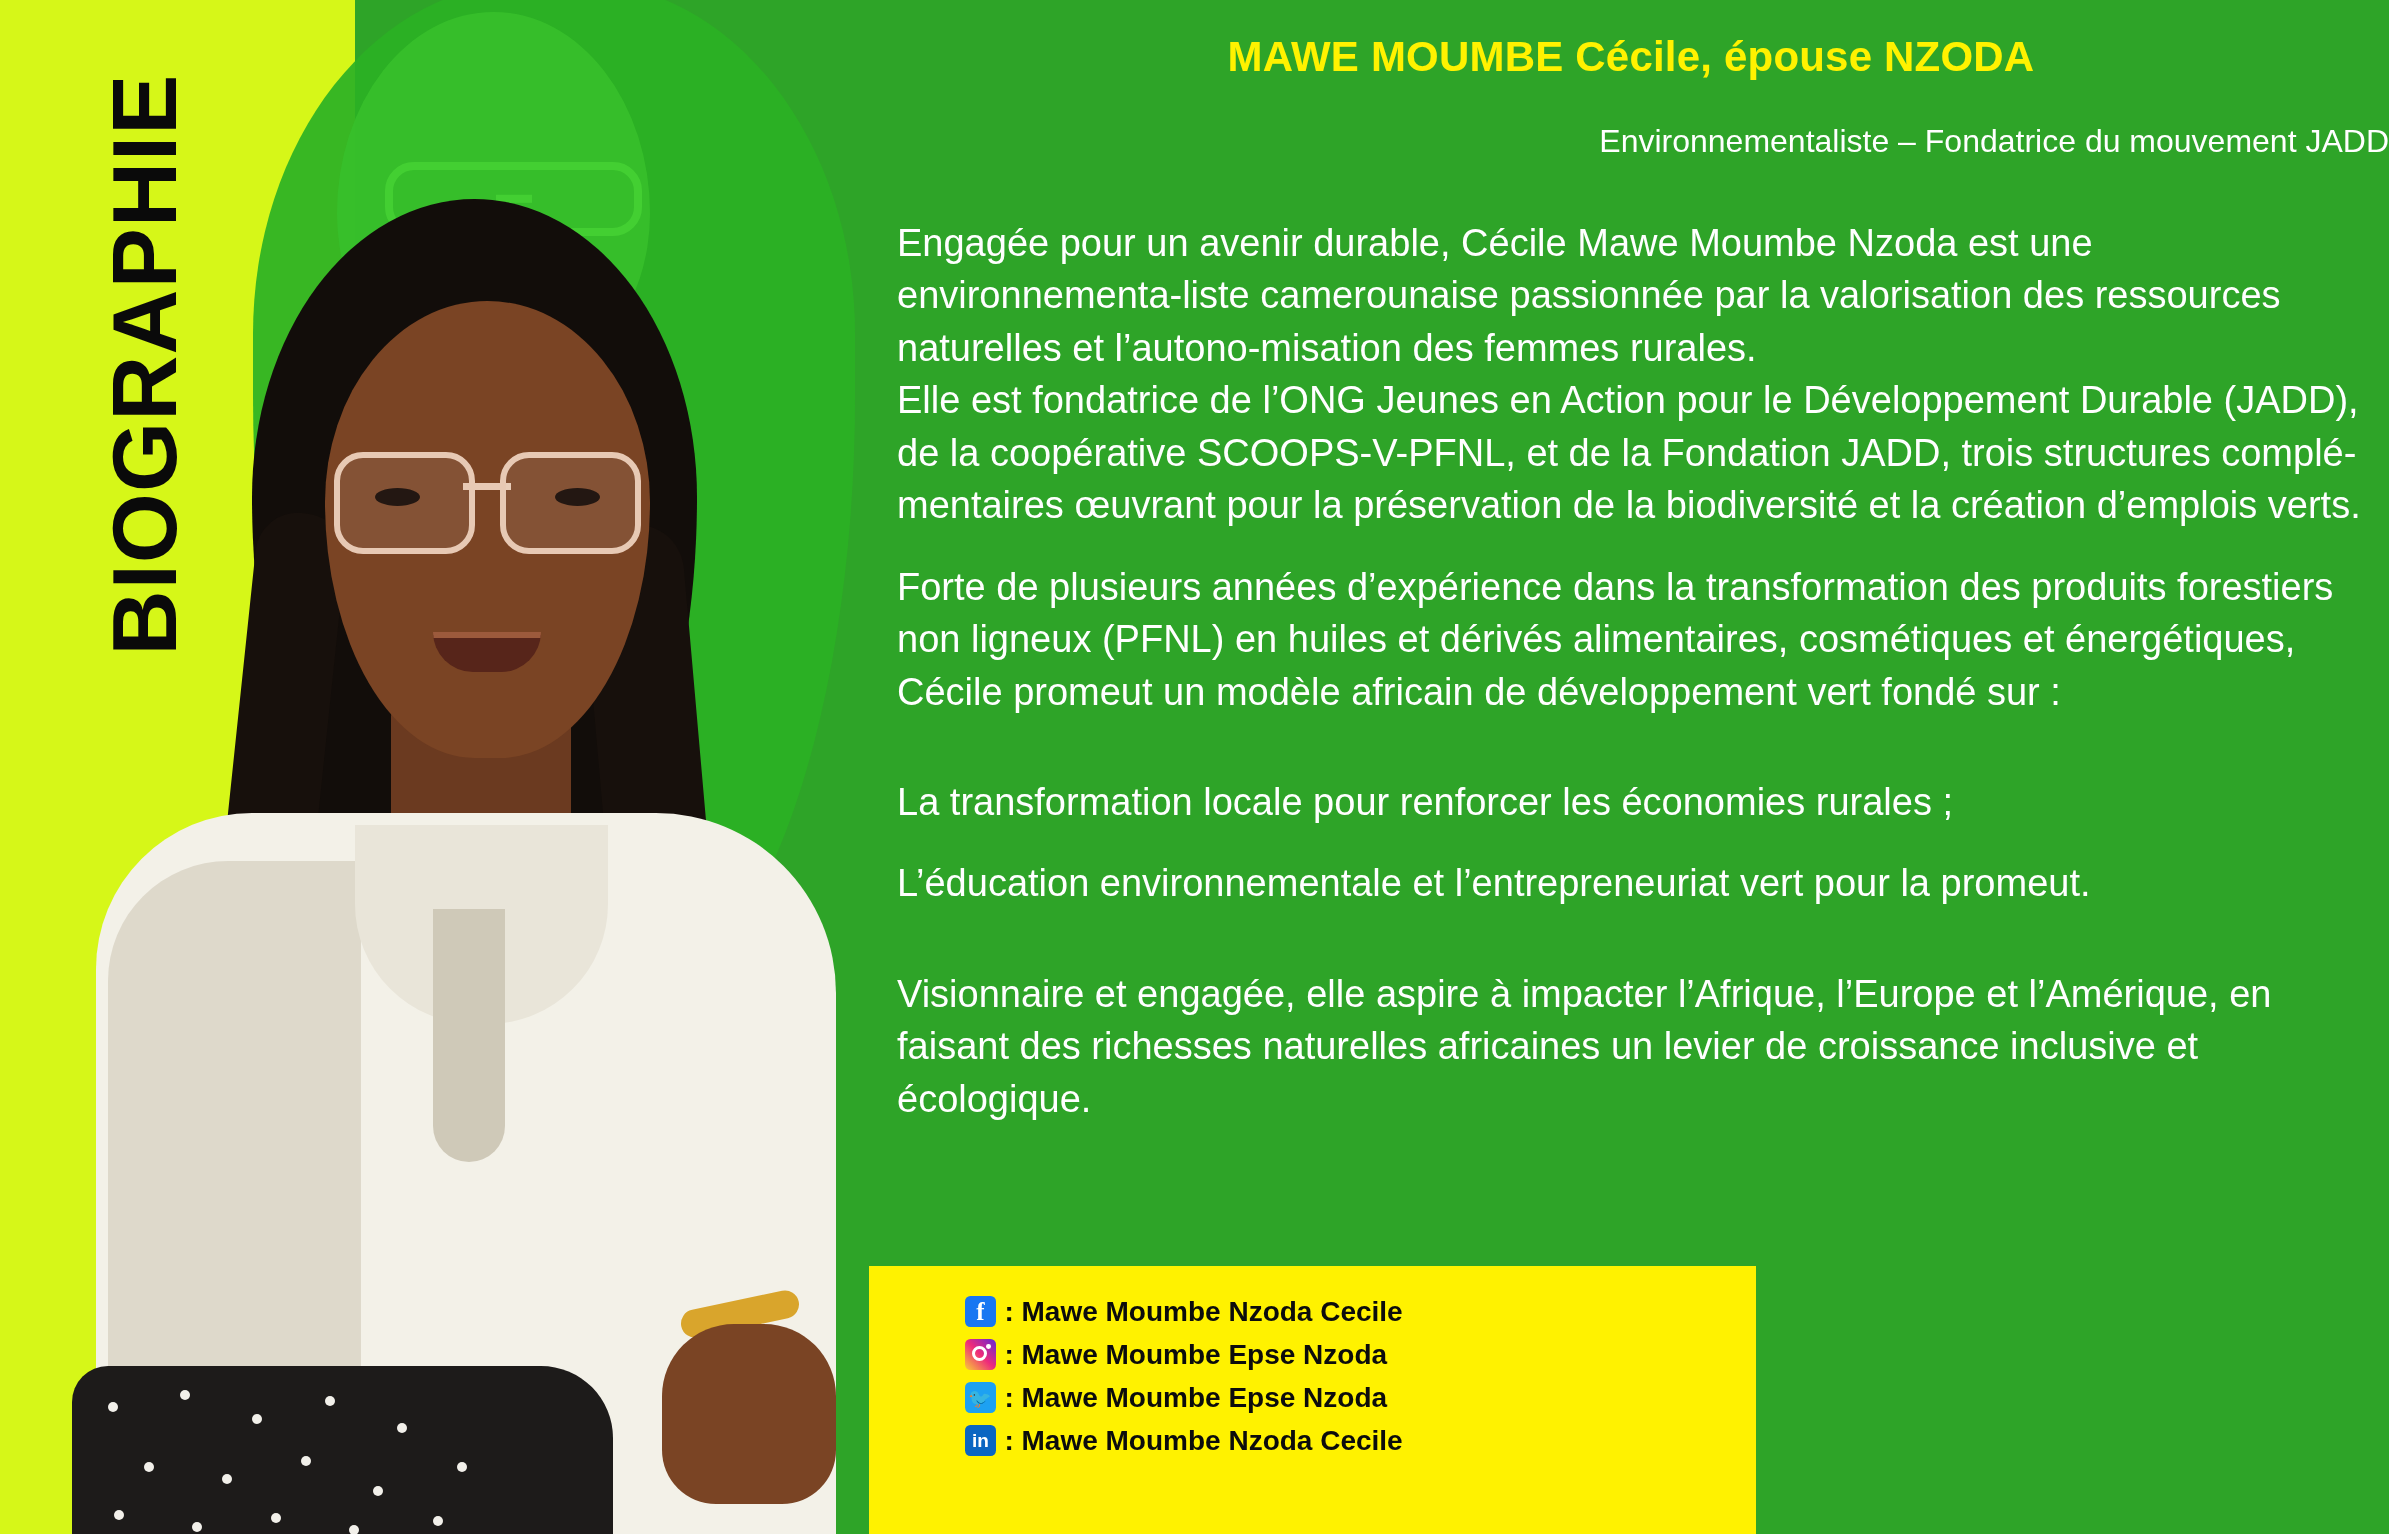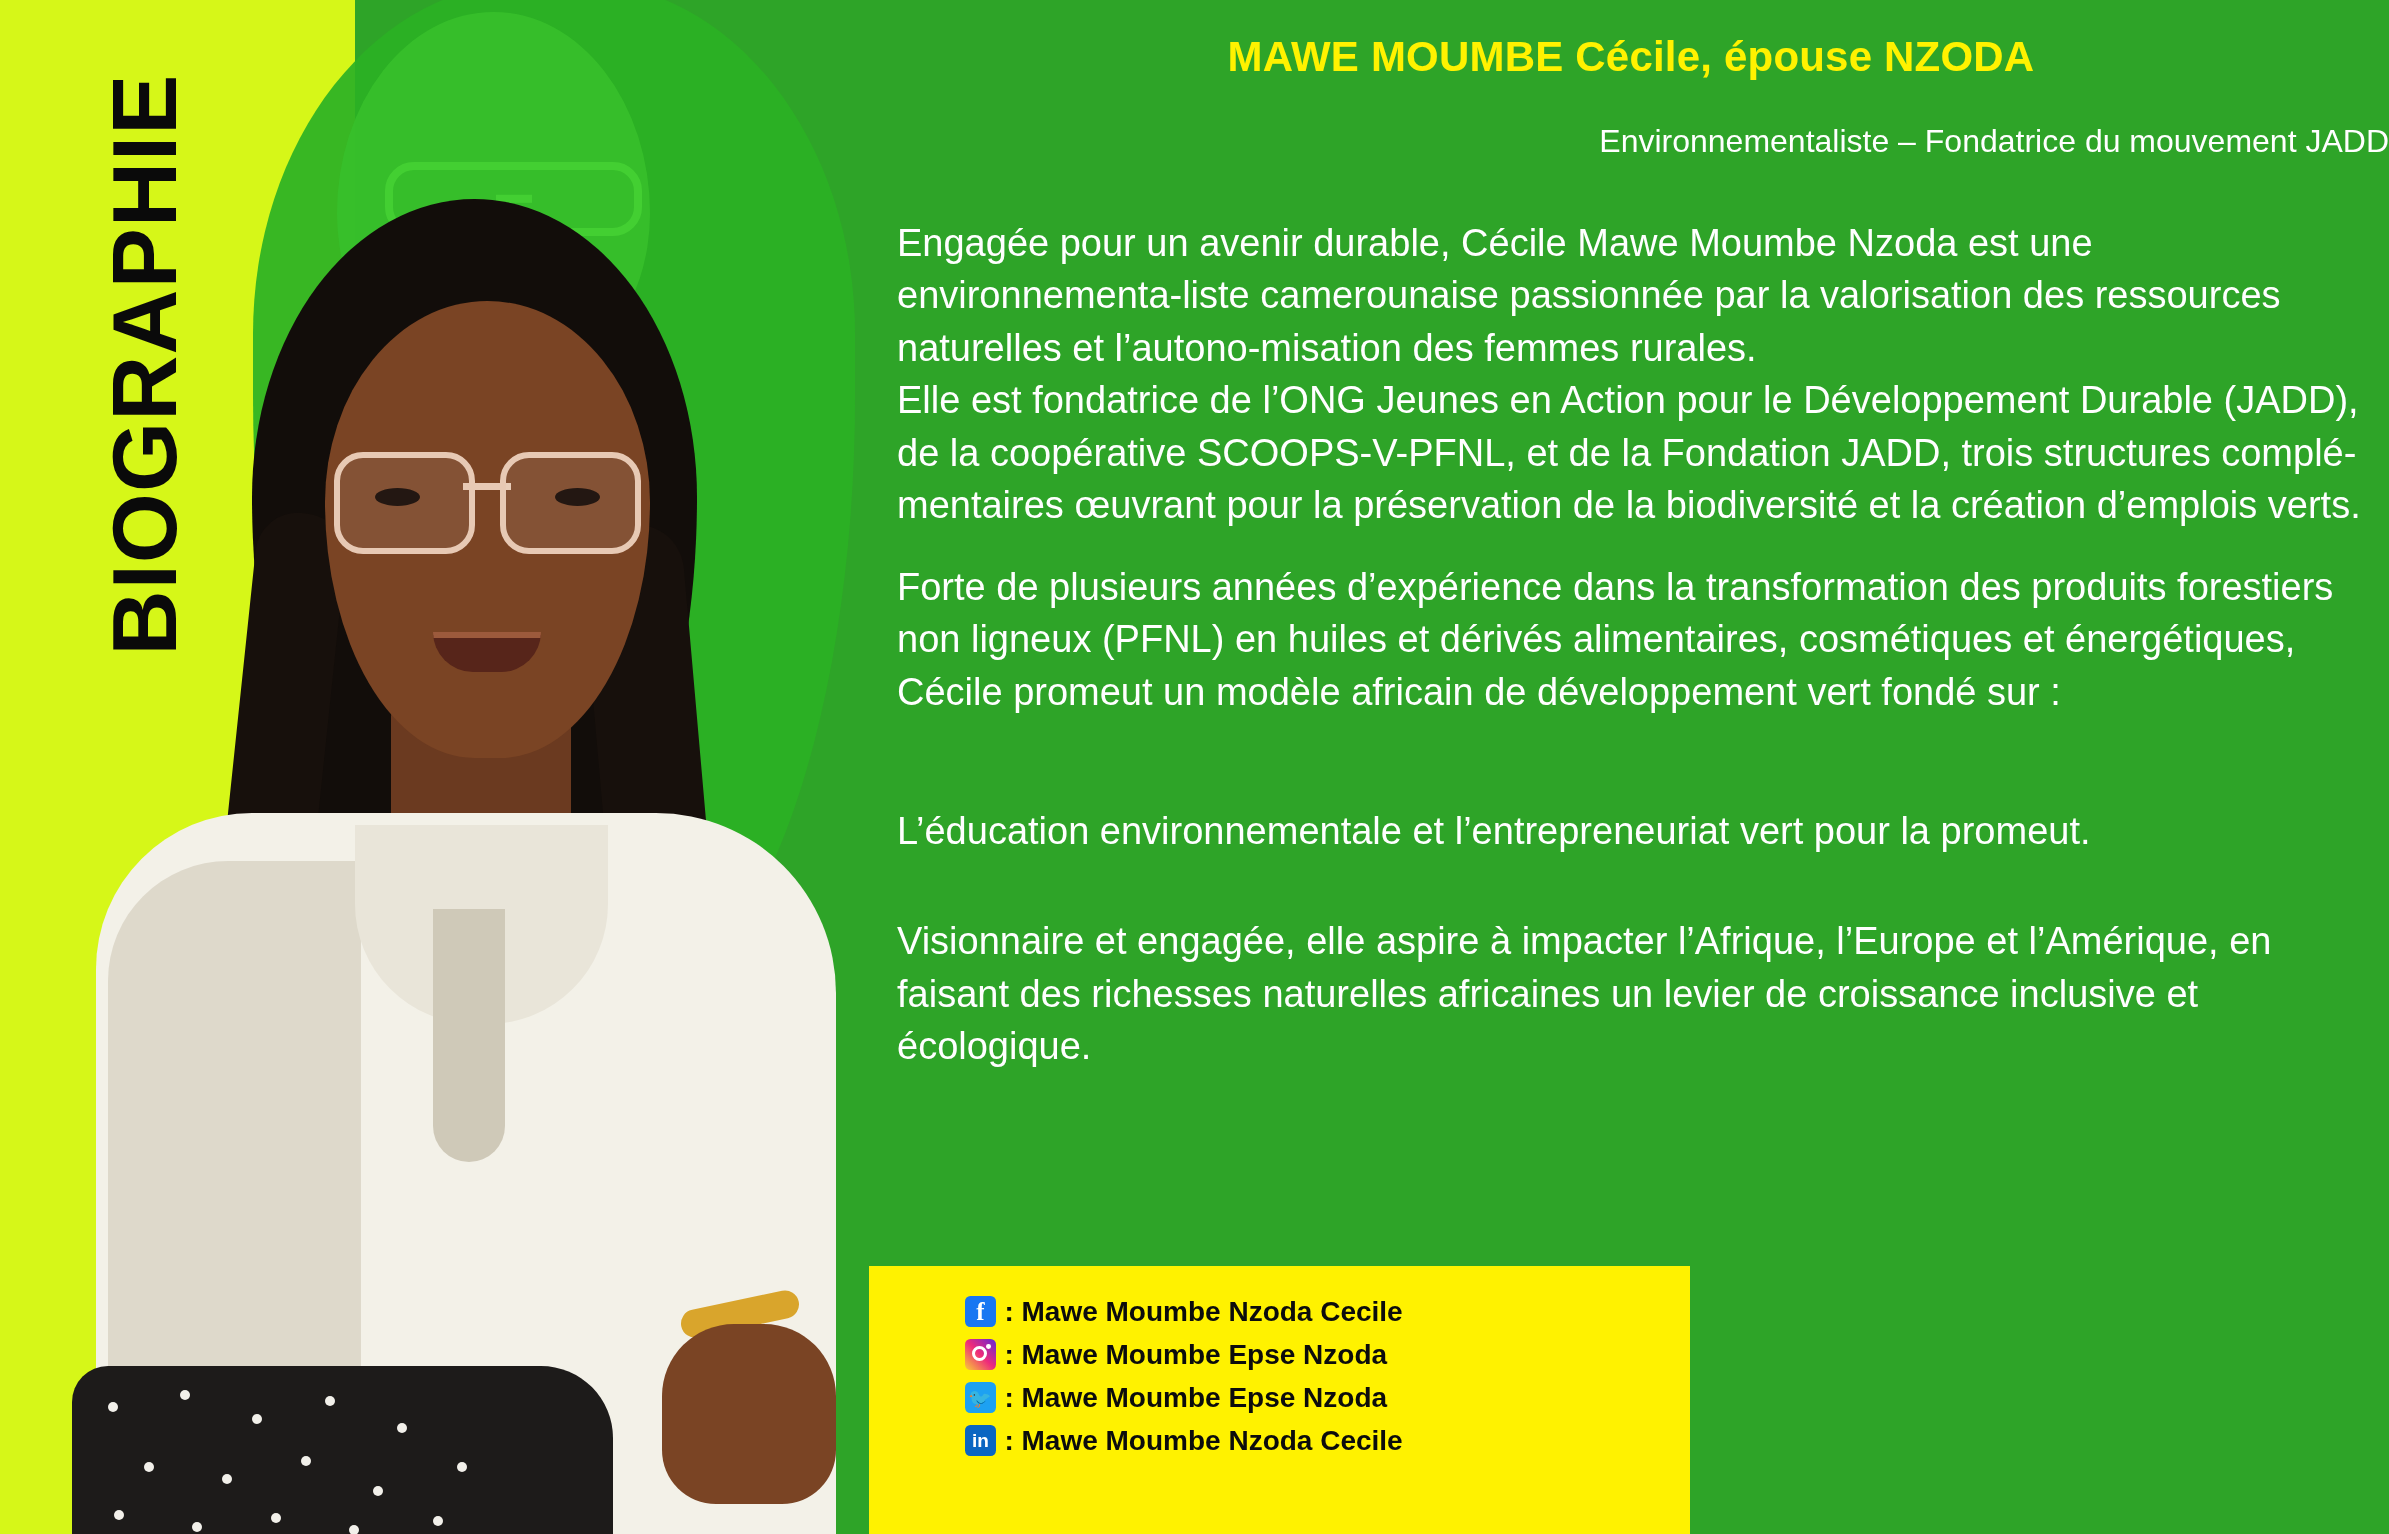--- a/index.html
+++ b/index.html
@@ -273,21 +273,21 @@
   }
   .body-text p { margin: 0; }
   .body-text p + p { margin-top: 0; }
   .gap { height: 29px; }
 
   
   .social-box {
     position: absolute;
     left: 869px;
     top: 1266px;
-    width: 821px;
+    width: 887px;
     height: 268px;
     background: #fff200;
     padding: 24px 0 0 0;
     box-sizing: border-box;
   }
   .social-row {
     display: flex;
     align-items: center;
     height: 43px;
     padding-left: 96px;
@@ -417,20 +417,21 @@
     <div class="title">MAWE MOUMBE Cécile, épouse NZODA</div>
     <div class="subtitle">Environnementaliste – Fondatrice du mouvement JADD</div>
 
     <div class="body-text">
       <p>Engagée pour un avenir durable, Cécile Mawe Moumbe Nzoda est une environnementa-liste camerounaise passionnée par la valorisation des ressources naturelles et l’autono-misation des femmes rurales.</p>
       <p>Elle est fondatrice de l’ONG Jeunes en Action pour le Développement Durable (JADD), de la coopérative SCOOPS-V-PFNL, et de la Fondation JADD, trois structures complé-mentaires œuvrant pour la préservation de la biodiversité et la création d’emplois verts.</p>
       <div class="gap"></div>
       <p>Forte de plusieurs années d’expérience dans la transformation des produits forestiers non ligneux (PFNL) en huiles et dérivés alimentaires, cosmétiques et énergétiques, Cécile promeut un modèle africain de développement vert fondé sur :</p>
       <div class="gap"></div>
       <div class="gap"></div>
+      <p>La transformation locale pour renforcer les économies rurales ;</p>
       <div class="gap"></div>
       <p>L’éducation environnementale et l’entrepreneuriat vert pour la promeut.</p>
       <div class="gap"></div>
       <div class="gap"></div>
       <p>Visionnaire et engagée, elle aspire à impacter l’Afrique, l’Europe et l’Amérique, en faisant des richesses naturelles africaines un levier de croissance inclusive et écologique.</p>
     </div>
   </div>
 
   <div class="social-box">
     <div class="social-row">

